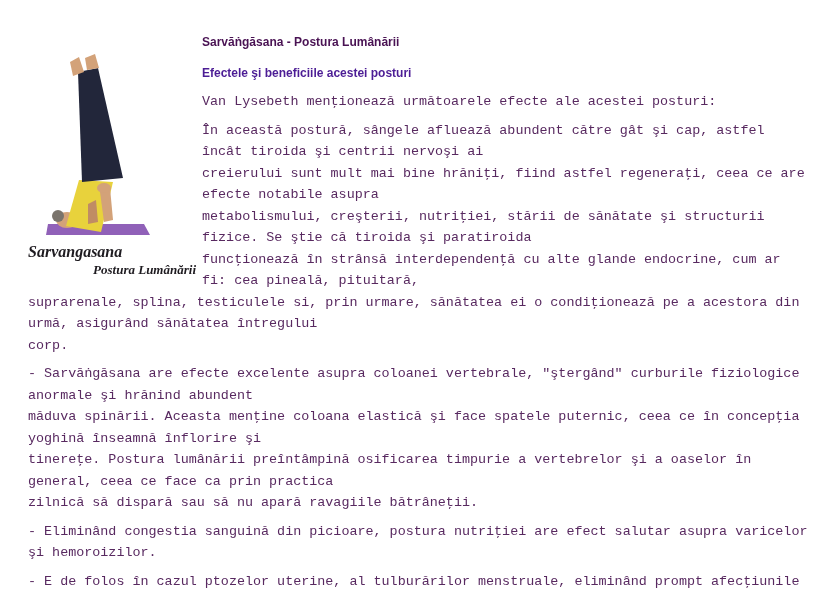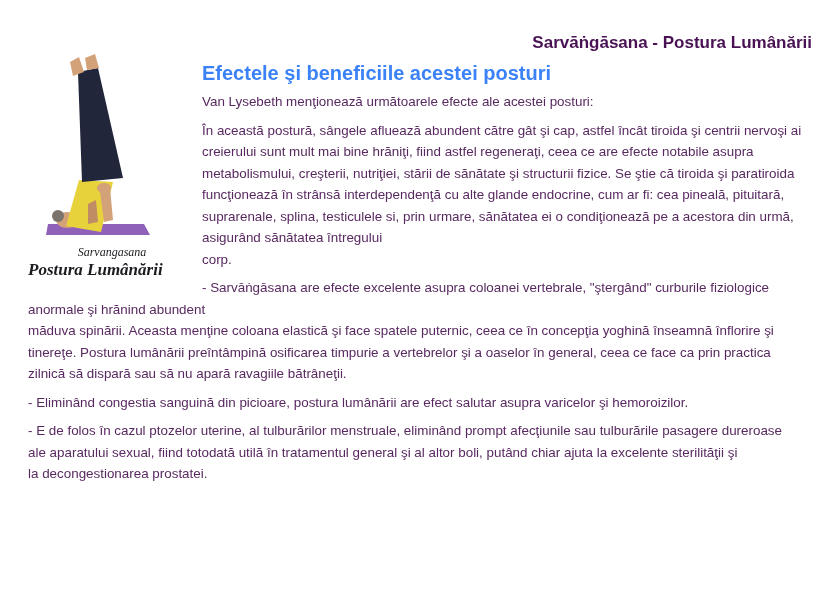--- a/index.html
+++ b/index.html
@@ -20,55 +20,54 @@
     margin-right: 6px;
   }
   .pose-svg {
     display: block;
     margin: 20px auto 2px auto;
     width: 132px;
     height: 186px;
   }
   .caption-title {
     font-family: "Liberation Serif", serif;
-    font-weight: normal;
+    font-weight: bold;
     font-style: italic;
-    font-size: 12px;
+    font-size: 16px;
     line-height: 20px;
-    text-align: center;
     color: #1e1b20;
   }
   .caption-sub {
     font-family: "Liberation Serif", serif;
     font-weight: bold;
     font-style: italic;
-    font-size: 17px;
+    font-size: 13px;
     line-height: 16px;
-    text-align: left;
+    text-align: right;
     color: #1e1b20;
   }
   h1.page-title {
     font-family: "Liberation Sans", sans-serif;
     font-weight: bold;
-    font-size: 17px;
+    font-size: 12px;
     line-height: 17px;
     color: #491253;
-    text-align: right;
+    text-align: left;
     margin: 0 0 14px 0;
   }
   h2.section-heading {
     font-family: "Liberation Sans", sans-serif;
     font-weight: bold;
-    font-size: 20px;
+    font-size: 12px;
     line-height: 17px;
-    color: #3b82f6;
+    color: #4c1d95;
     margin: 0 0 9px 0;
   }
   p.para {
-    font-family: Liberation Sans, sans-serif;
+    font-family: Liberation Mono, monospace;
     font-size: 13.4px;
     line-height: 21.5px;
     color: #582960;
     margin: 0 0 7px 0;
     white-space: pre-line;
   }
 </style>
 </head>
 <body>
 
@@ -109,18 +108,18 @@
   <p class="para">În această postură, sângele afluează abundent către gât şi cap, astfel încât tiroida şi centrii nervoşi ai
 creierului sunt mult mai bine hrăniţi, fiind astfel regeneraţi, ceea ce are efecte notabile asupra
 metabolismului, creşterii, nutriţiei, stării de sănătate şi structurii fizice. Se ştie că tiroida şi paratiroida
 funcţionează în strânsă interdependenţă cu alte glande endocrine, cum ar fi: cea pineală, pituitară,
 suprarenale, splina, testiculele si, prin urmare, sănătatea ei o condiţionează pe a acestora din urmă, asigurând sănătatea întregului
 corp.</p>
   <p class="para">- Sarvāṅgāsana are efecte excelente asupra coloanei vertebrale, "ştergând" curburile fiziologice anormale şi hrănind abundent
 măduva spinării. Aceasta menţine coloana elastică şi face spatele puternic, ceea ce în concepţia yoghină înseamnă înflorire şi
 tinereţe. Postura lumânării preîntâmpină osificarea timpurie a vertebrelor şi a oaselor în general, ceea ce face ca prin practica
 zilnică să dispară sau să nu apară ravagiile bătrâneţii.</p>
-  <p class="para">- Eliminând congestia sanguină din picioare, postura lumânării are efect salutar asupra varicelor şi hemoroizilor.</p>
+  <p class="para">- Eliminând congestia sanguină din picioare, postura nutriţiei are efect salutar asupra varicelor şi hemoroizilor.</p>
   <p class="para">- E de folos în cazul ptozelor uterine, al tulburărilor menstruale, eliminând prompt afecţiunile sau tulburările pasagere dureroase
 ale aparatului sexual, fiind totodată utilă în tratamentul general şi al altor boli, putând chiar ajuta la excelente sterilităţii şi
 la decongestionarea prostatei.</p>
 
 </div>
 
 </body></html>

